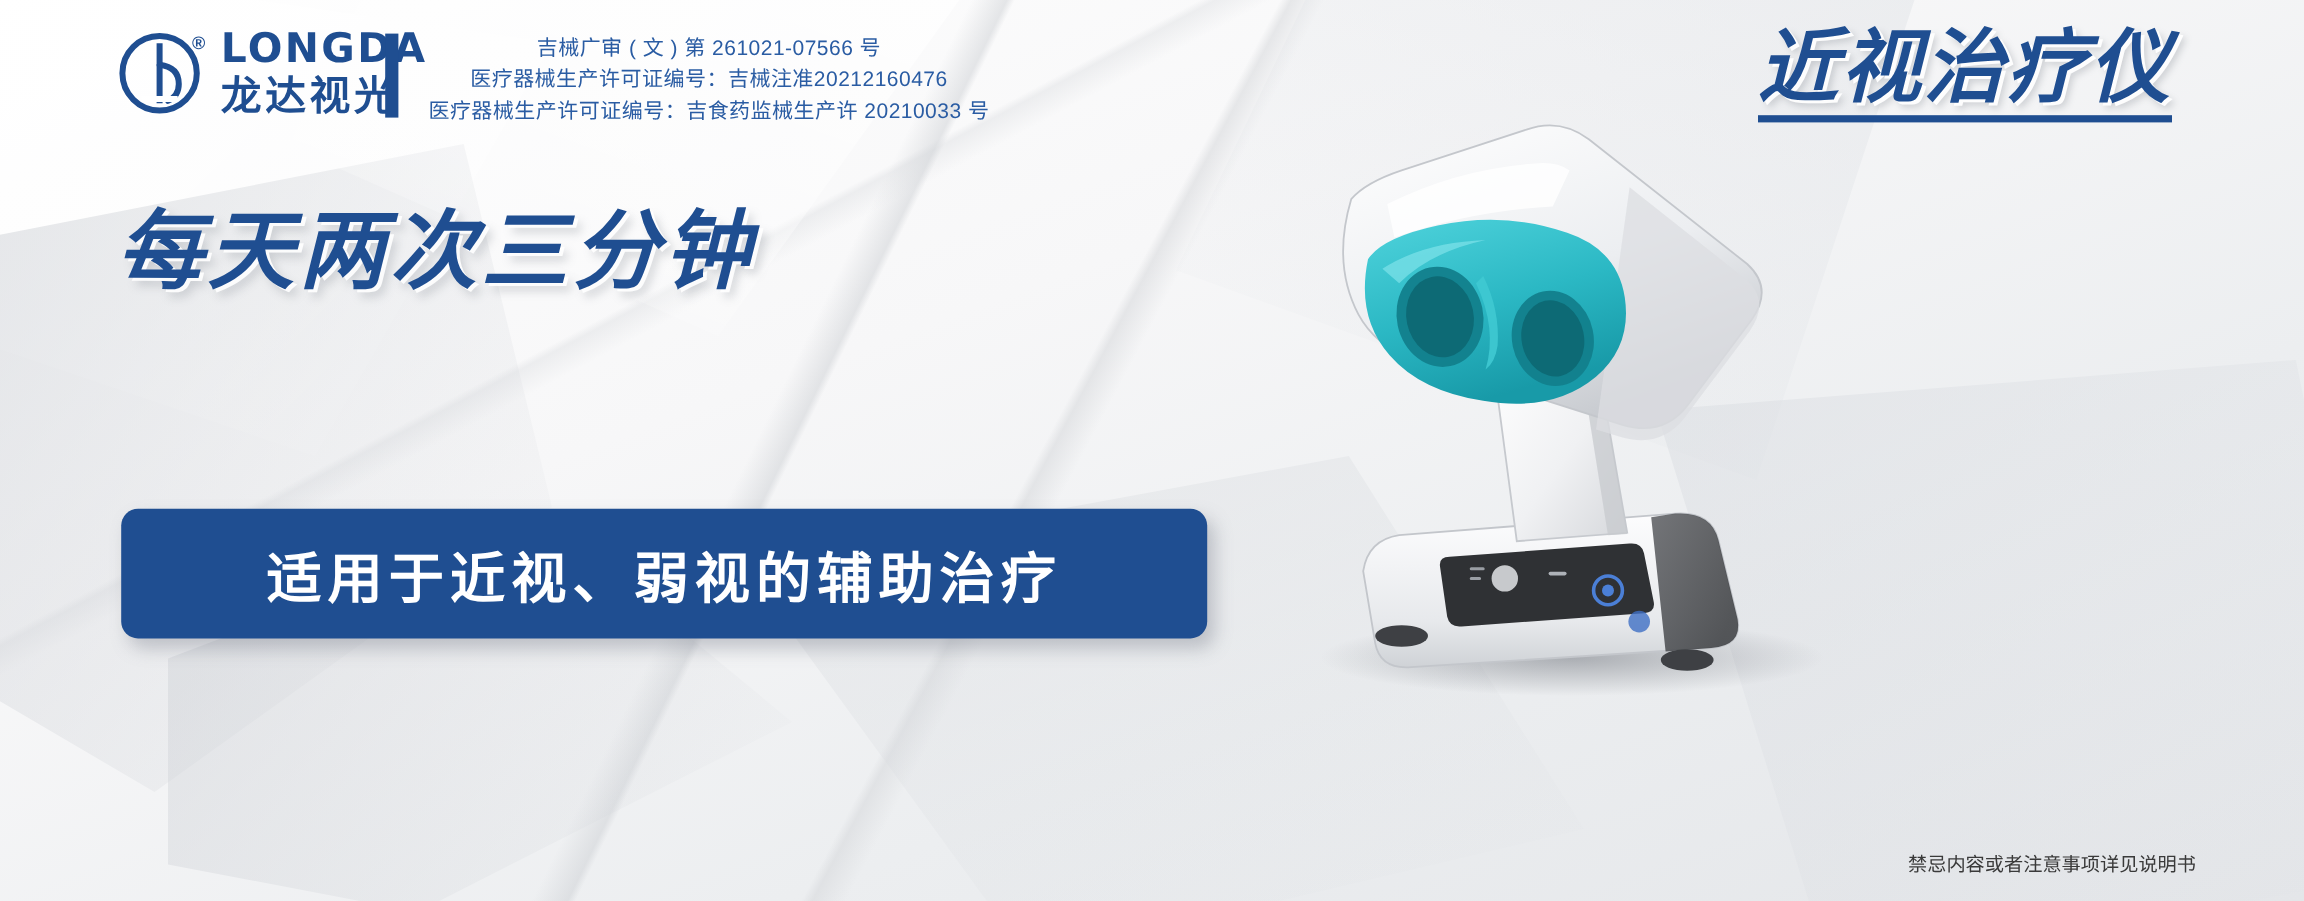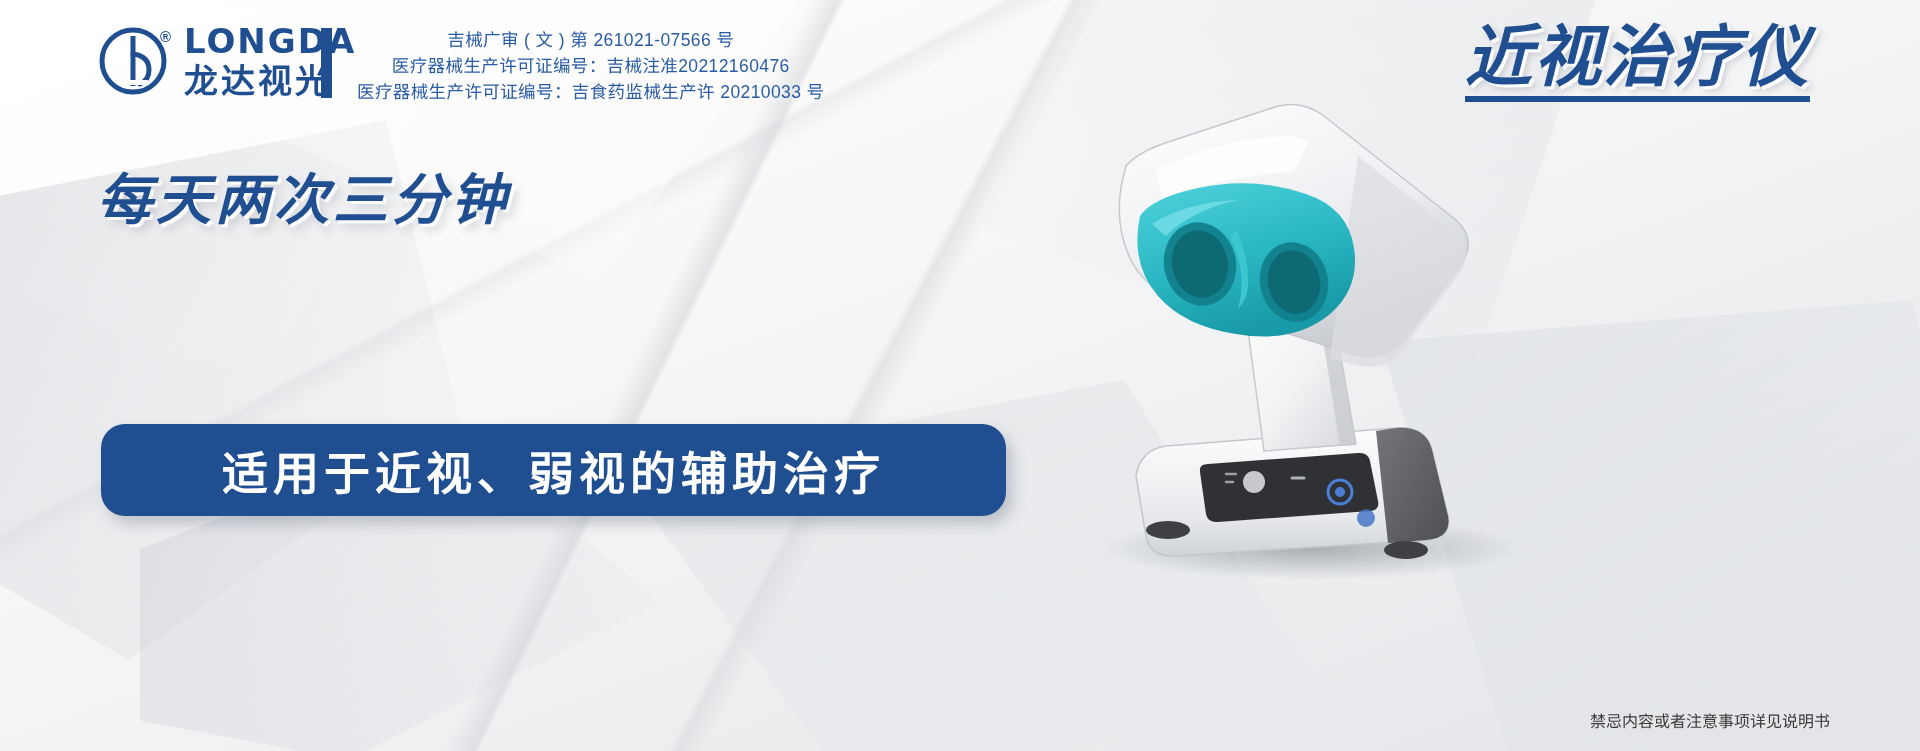--- a/index.html
+++ b/index.html
@@ -61,30 +61,30 @@
   .product-title .pt-text{
     font-size:67px;font-weight:700;font-style:italic;color:#1f4e91;
     letter-spacing:2px;line-height:1.05;
     text-shadow:3px 3px 0 rgba(255,255,255,.95), 5px 5px 6px rgba(120,126,136,.32);
   }
   .product-title .pt-rule{height:6px;background:#1f4e91;margin-top:4px;width:100%;}
 
   
   .headline{position:absolute;left:97px;top:168px;}
   .headline .hl{
-    font-size:55px;font-weight:700;font-style:italic;color:#1f4e91;
+    font-size:72px;font-weight:700;font-style:italic;color:#1f4e91;
     letter-spacing:4px;line-height:1.18;white-space:nowrap;
     text-shadow:3px 3px 0 rgba(255,255,255,.9), 6px 7px 8px rgba(125,131,141,.3);
   }
   .headline .hl2{margin-left:300px;margin-top:14px;}
 
   
   .cta{
-    position:absolute;left:101px;top:424px;width:905px;height:92px;
-    background:#1f4e91;border-radius:24px;
+    position:absolute;left:101px;top:424px;width:905px;height:108px;
+    background:#1f4e91;border-radius:14px;
     display:flex;align-items:center;justify-content:center;
     box-shadow:6px 8px 14px rgba(110,116,128,.35);
   }
   .cta-text{
     color:#ffffff;font-size:46px;font-weight:700;letter-spacing:5px;white-space:nowrap;
   }
 
   
   .device{position:absolute;left:1040px;top:78px;width:560px;height:520px;}
   .device svg{display:block;overflow:visible;}

